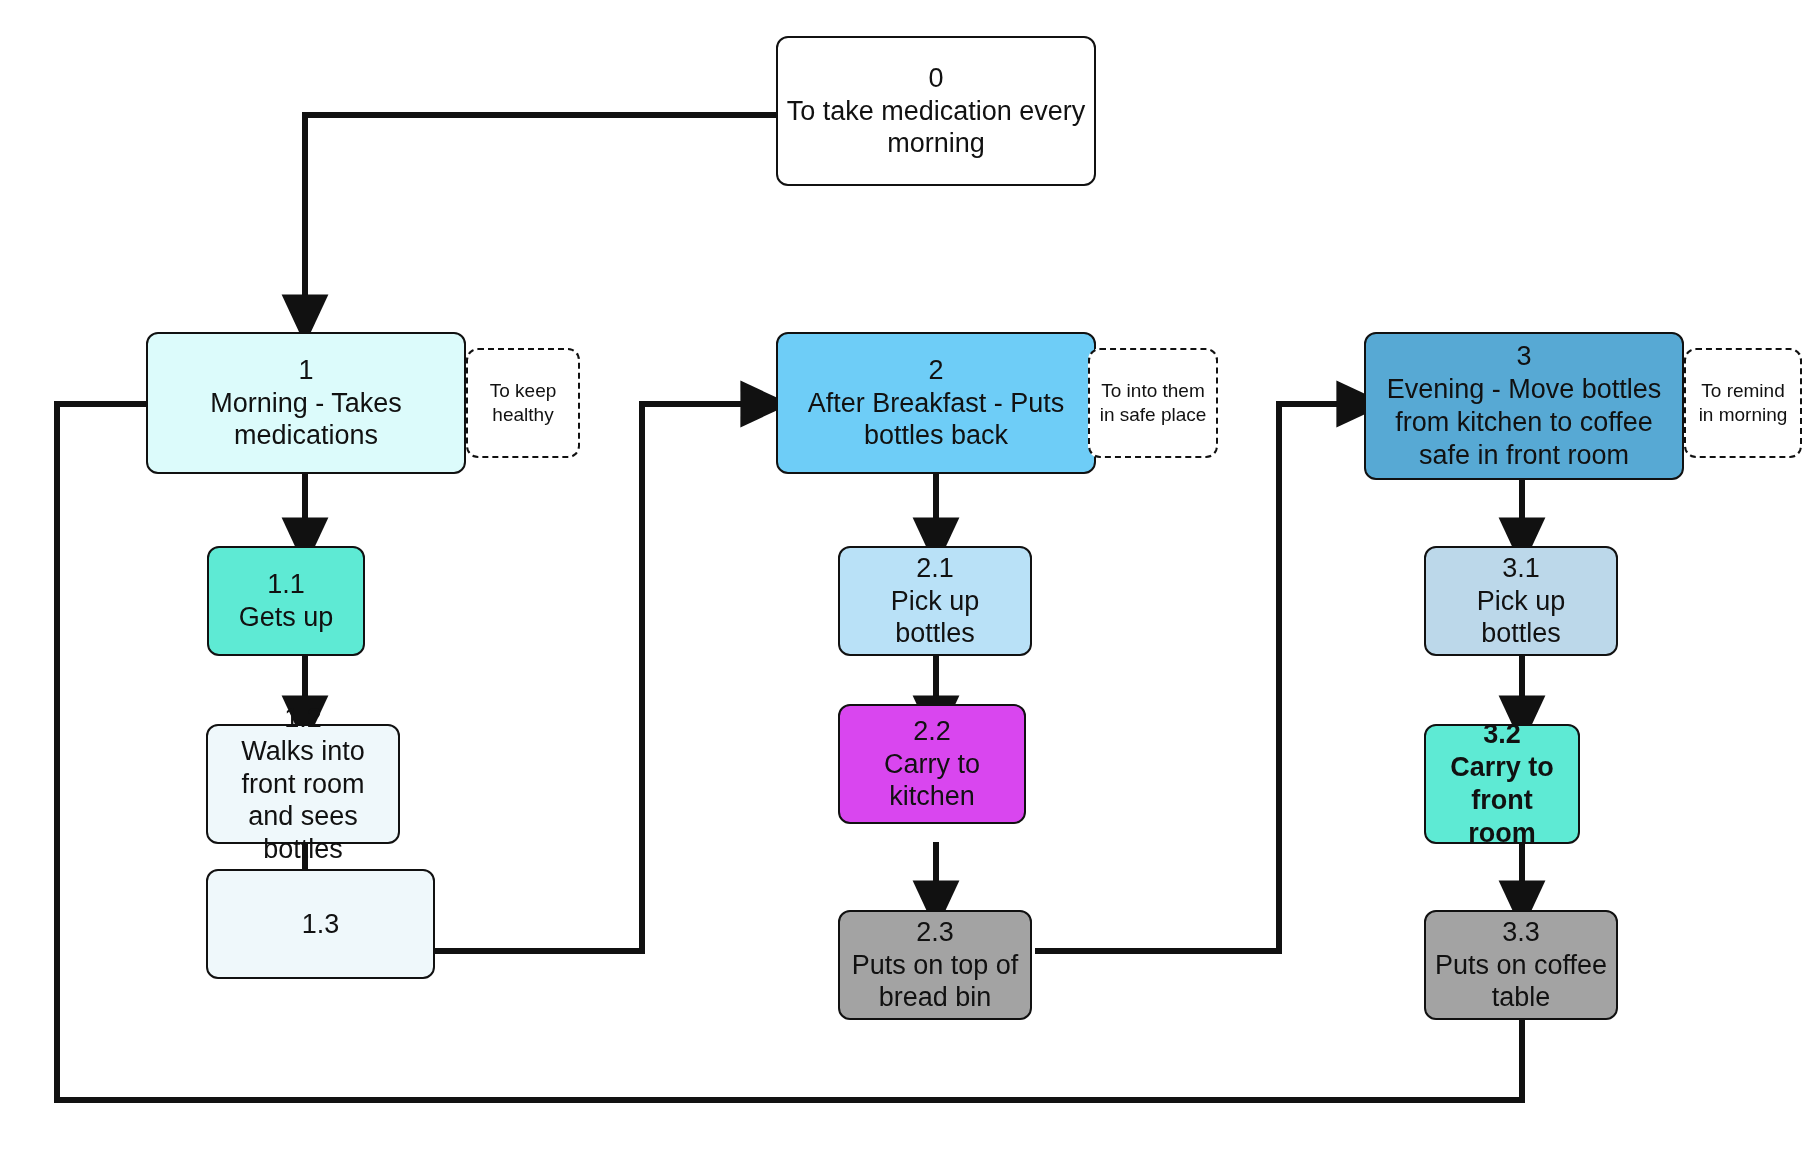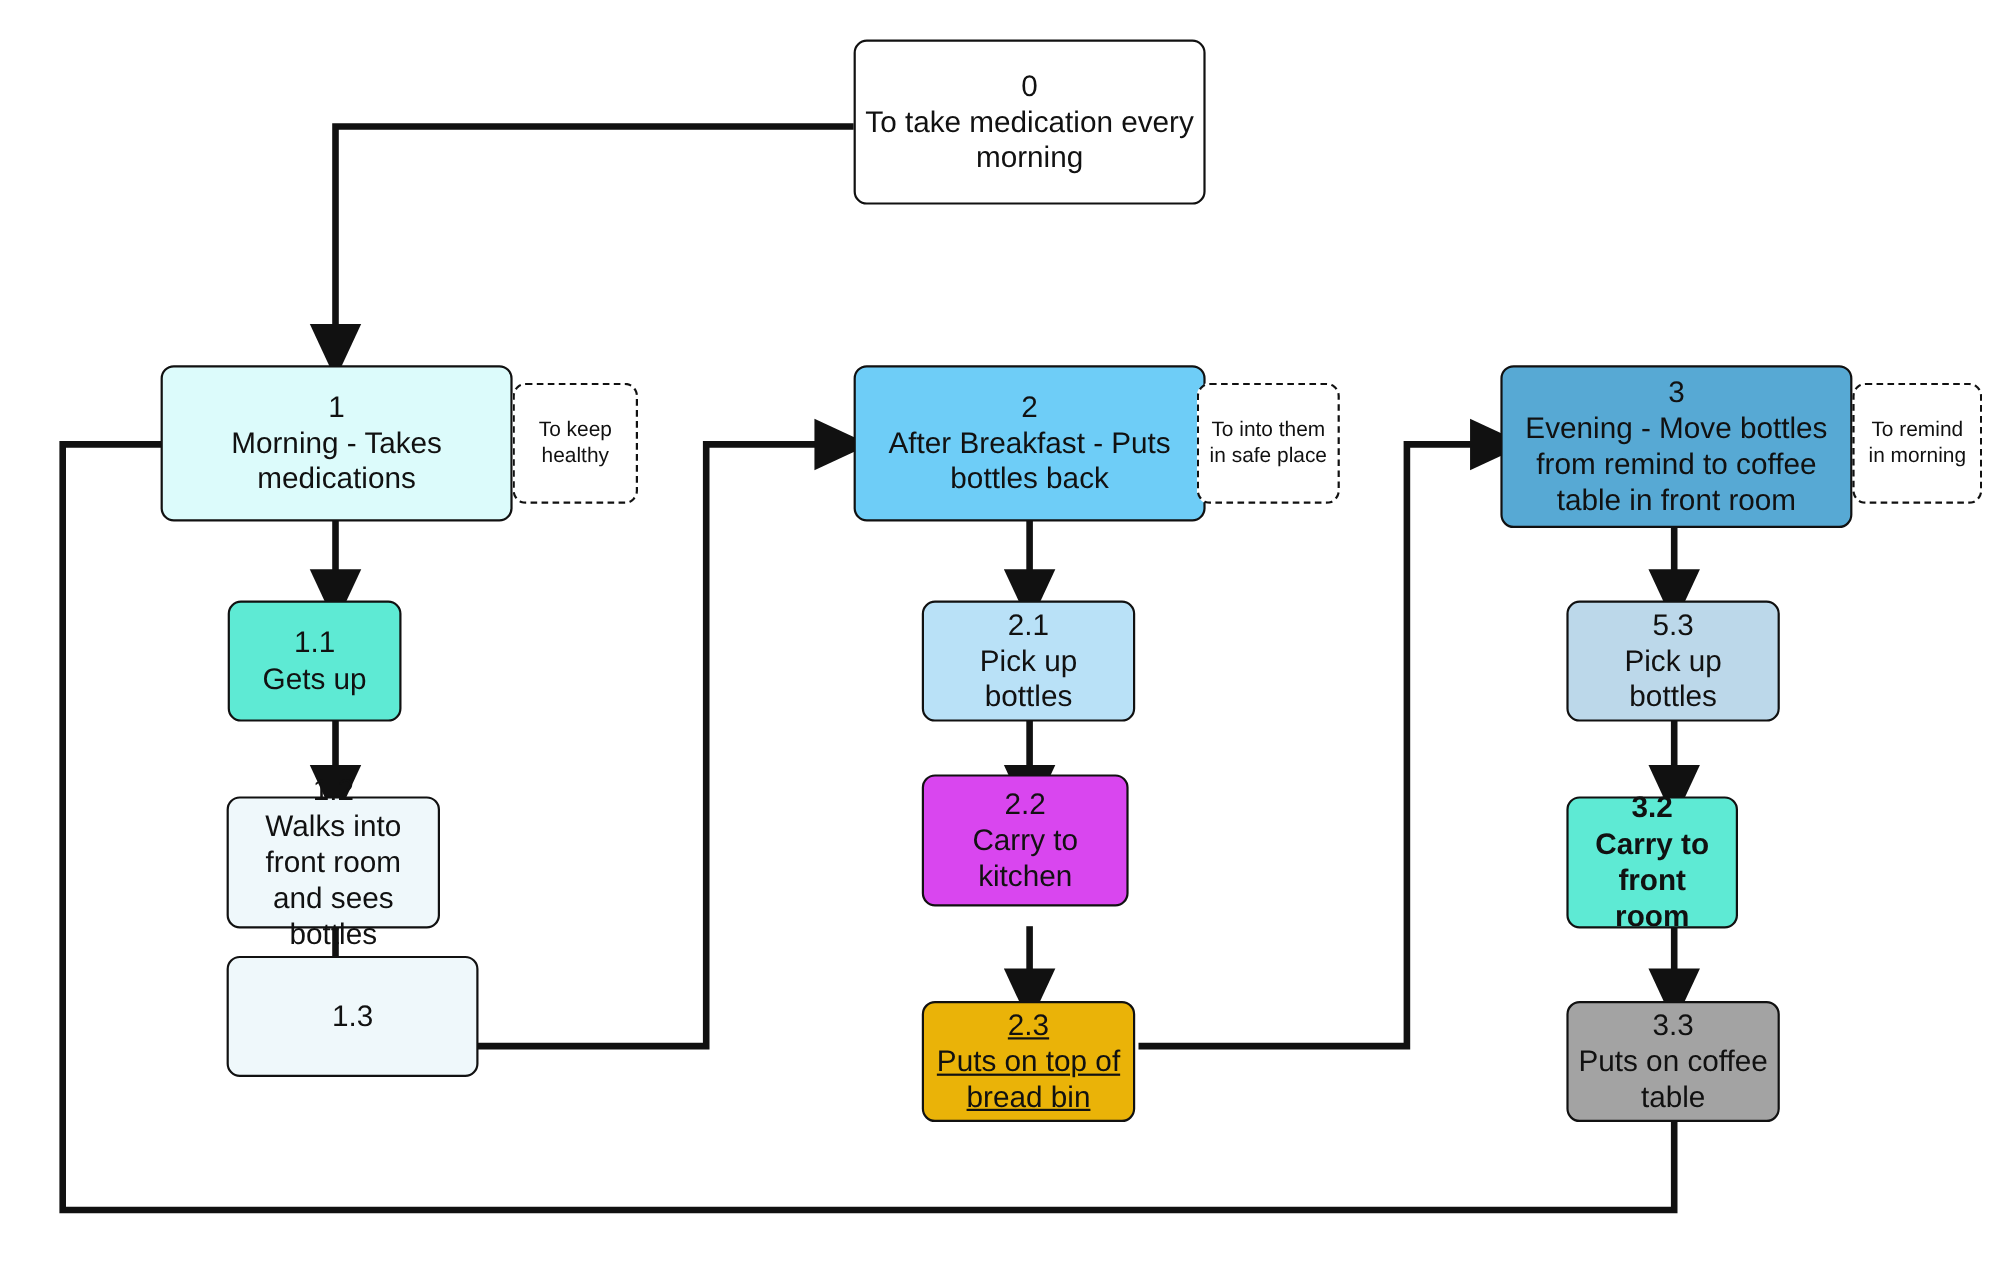--- a/index.html
+++ b/index.html
@@ -148,35 +148,35 @@
   <div class="node step" style="left:838px; top:546px; width:194px; height:110px; background:#b9e1f7;">
     <span class="num">2.1</span>
     <span class="lbl">Pick up bottles</span>
   </div>
 
   <div class="node step" style="left:838px; top:704px; width:188px; height:120px; background:#d946ef;">
     <span class="num">2.2</span>
     <span class="lbl">Carry to kitchen</span>
   </div>
 
-  <div class="node step" style="left:838px; top:910px; width:194px; height:110px; background:#eab308;text-decoration:underline;">
+  <div class="node step" style="left:838px; top:910px; width:194px; height:110px; background:#a3a3a3;">
     <span class="num">2.3</span>
     <span class="lbl">Puts on top of bread bin</span>
   </div>
 
   <div class="node phase" style="left:1364px; top:332px; width:320px; height:148px; background:#57a9d4;">
     <span class="num">3</span>
-    <span class="lbl">Evening - Move bottles from remind to coffee table in front room</span>
+    <span class="lbl">Evening - Move bottles from kitchen to coffee safe in front room</span>
   </div>
   <div class="annot" style="left:1684px; top:348px; width:118px; height:110px;">
     <span>To remind in morning</span>
   </div>
 
   <div class="node step" style="left:1424px; top:546px; width:194px; height:110px; background:#bcd8ea;">
-    <span class="num">5.3</span>
+    <span class="num">3.1</span>
     <span class="lbl">Pick up bottles</span>
   </div>
 
   <div class="node step" style="left:1424px; top:724px; width:156px; height:120px; background:#5eead4;font-weight:bold;">
     <span class="num">3.2</span>
     <span class="lbl">Carry to front room</span>
   </div>
 
   <div class="node step" style="left:1424px; top:910px; width:194px; height:110px; background:#a3a3a3;">
     <span class="num">3.3</span>

